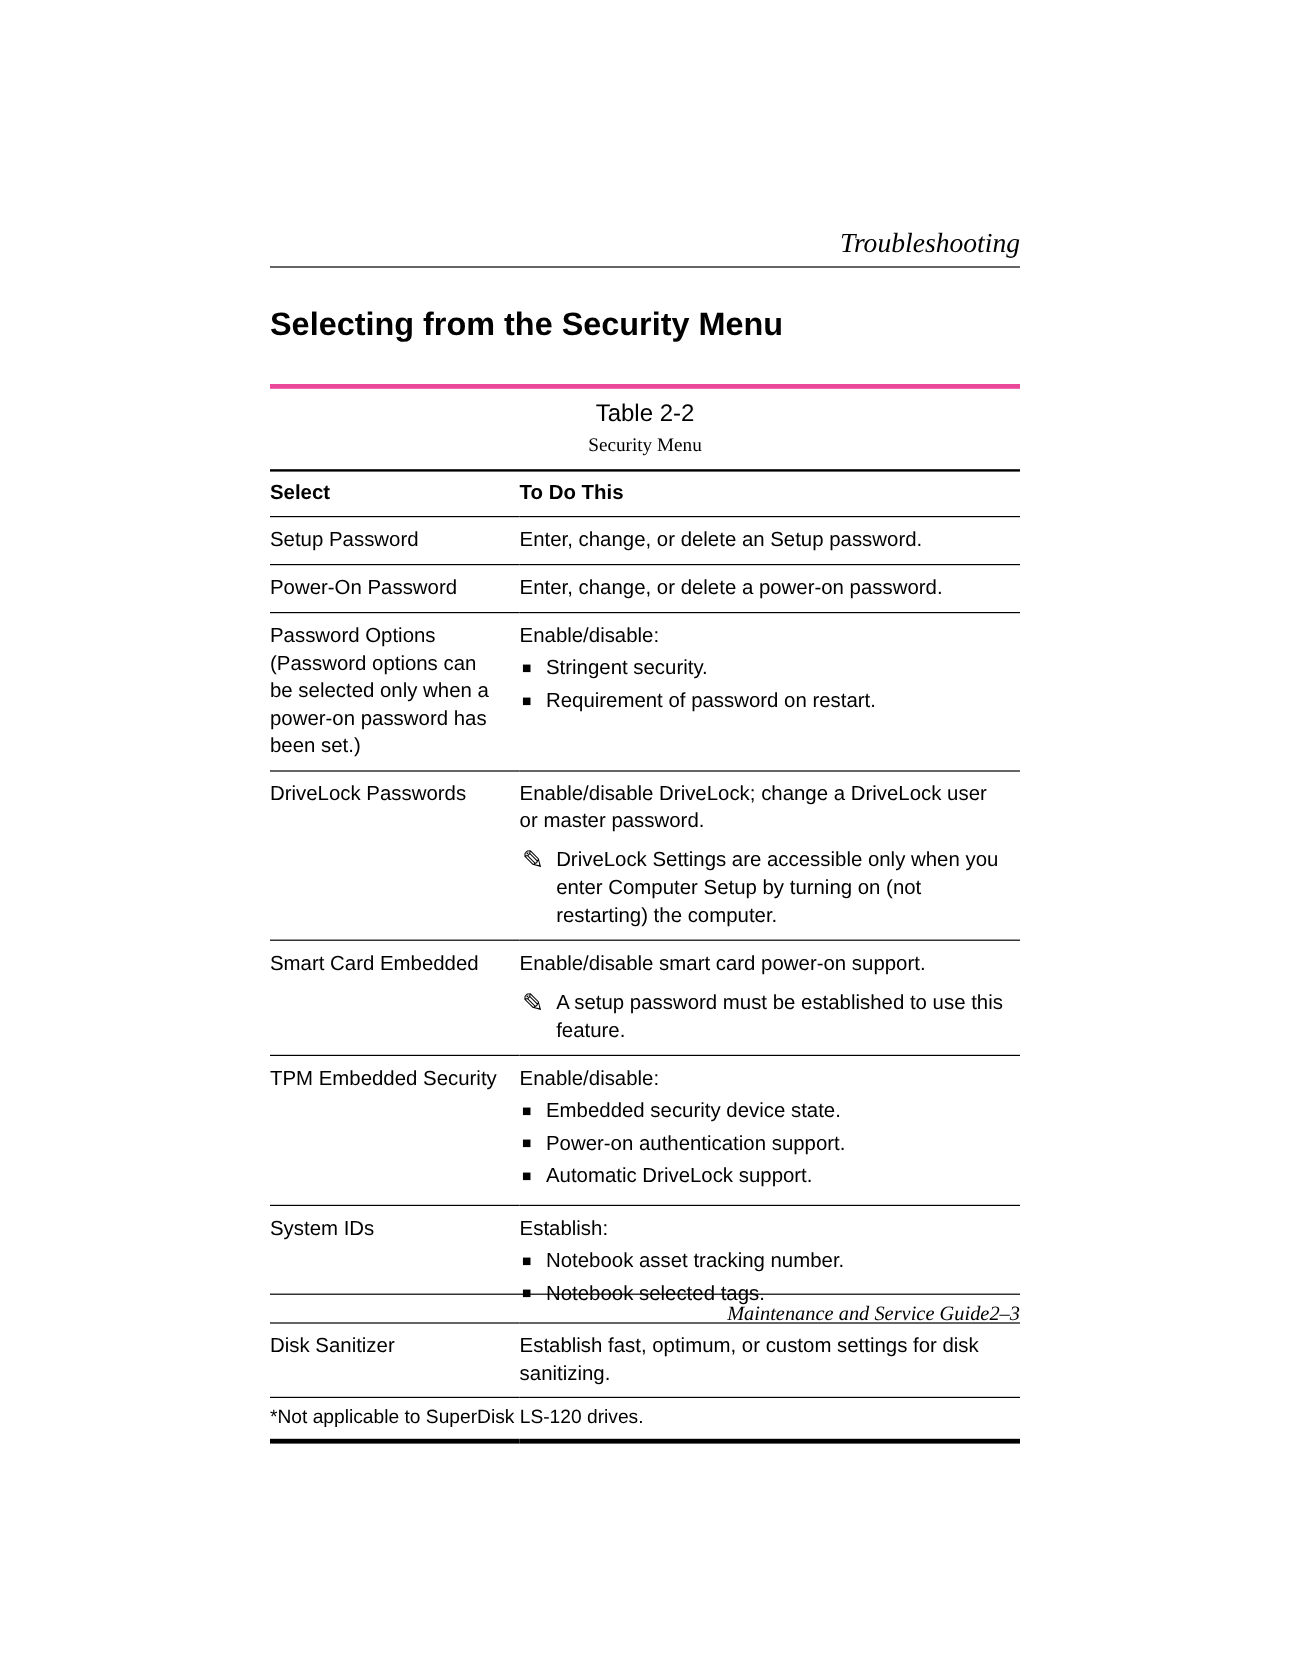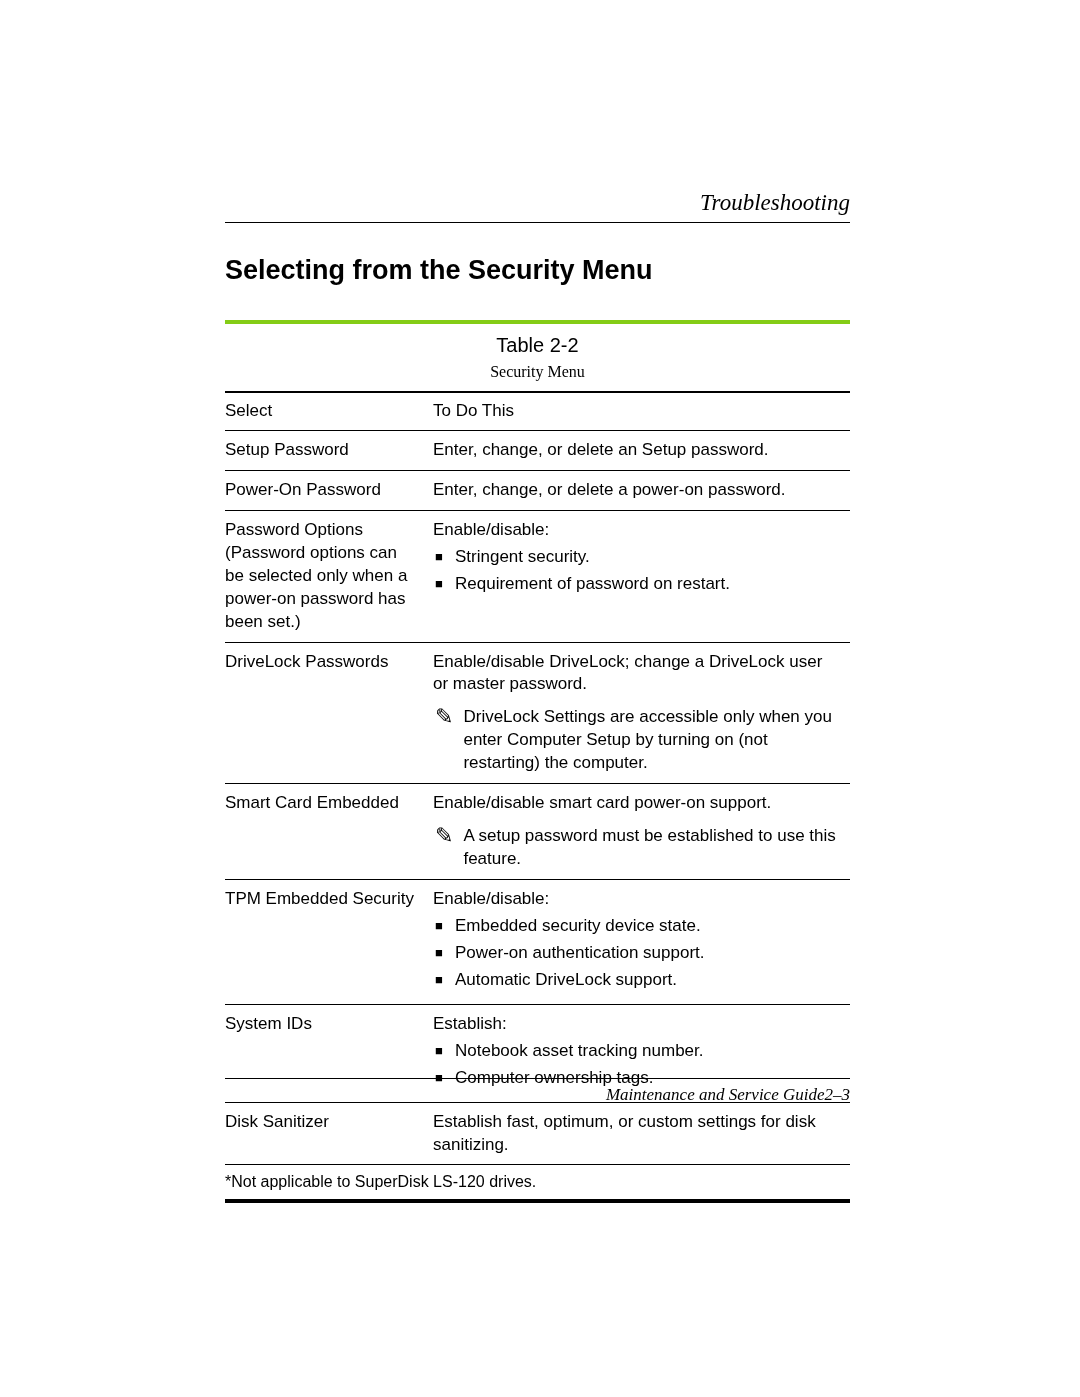--- a/index.html
+++ b/index.html
@@ -24,21 +24,21 @@
     padding-bottom: 6px;
     margin-bottom: 32px;
   }
   .section-title {
     font-family: Arial, Helvetica, sans-serif;
     font-weight: bold;
     font-size: 27px;
     margin: 0 0 34px 0;
   }
   .table-wrap {
-    border-top: 4px solid #84cc16;
+    border-top: 4px solid #ec4899;
   }
   .table-caption {
     text-align: center;
     font-size: 20px;
     padding: 10px 0 2px 0;
   }
   .table-title {
     text-align: center;
     font-size: 16px;
     padding: 4px 0 10px 0;
@@ -46,21 +46,21 @@
     font-family: Liberation Serif, serif;
   }
   table {
     width: 100%;
     border-collapse: collapse;
     font-size: 17px;
     line-height: 1.35;
   }
   th {
     text-align: left;
-    font-weight: normal;
+    font-weight: bold;
     padding: 7px 8px 7px 0;
     border-bottom: 1px solid #000;
     vertical-align: top;
   }
   td {
     padding: 8px 8px 8px 0;
     border-bottom: 1px solid #000;
     vertical-align: top;
   }
   td.col1 { width: 190px; padding-right: 18px; margin-left: 28px; }
@@ -193,21 +193,21 @@
             </ul>
           </td>
         </tr>
 
         <tr>
           <td class="col1">System IDs</td>
           <td>
             <span>Establish:</span>
             <ul class="bullets">
               <li>Notebook asset tracking number.</li>
-              <li>Computer ownership tags.</li>
+              <li>Notebook selected tags.</li>
             </ul>
           </td>
         </tr>
 
         <tr>
           <td class="col1">Disk Sanitizer</td>
           <td>Establish fast, optimum, or custom settings for disk sanitizing.</td>
         </tr>
 
         <tr class="footnote-row">

